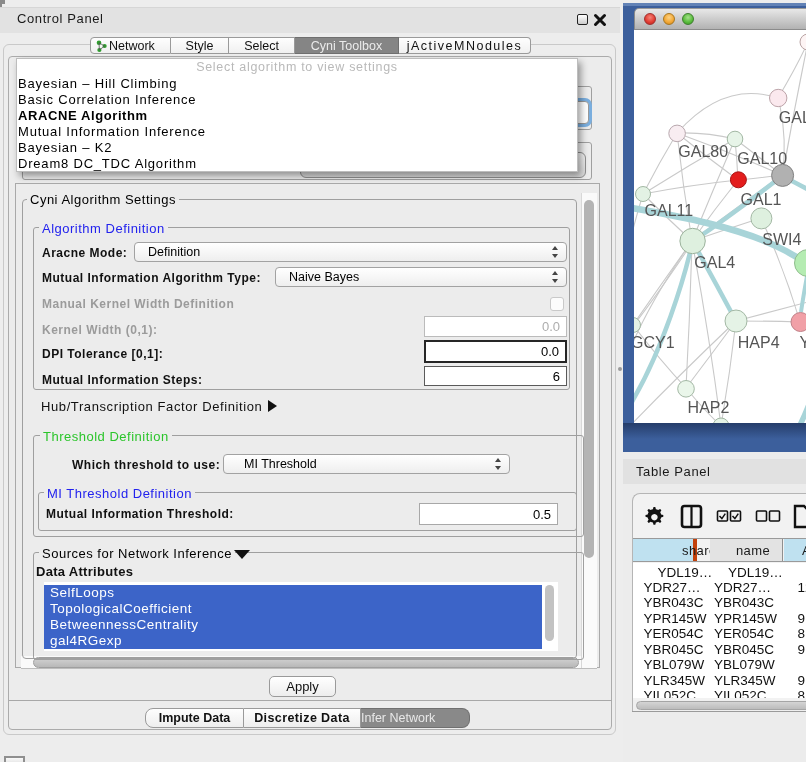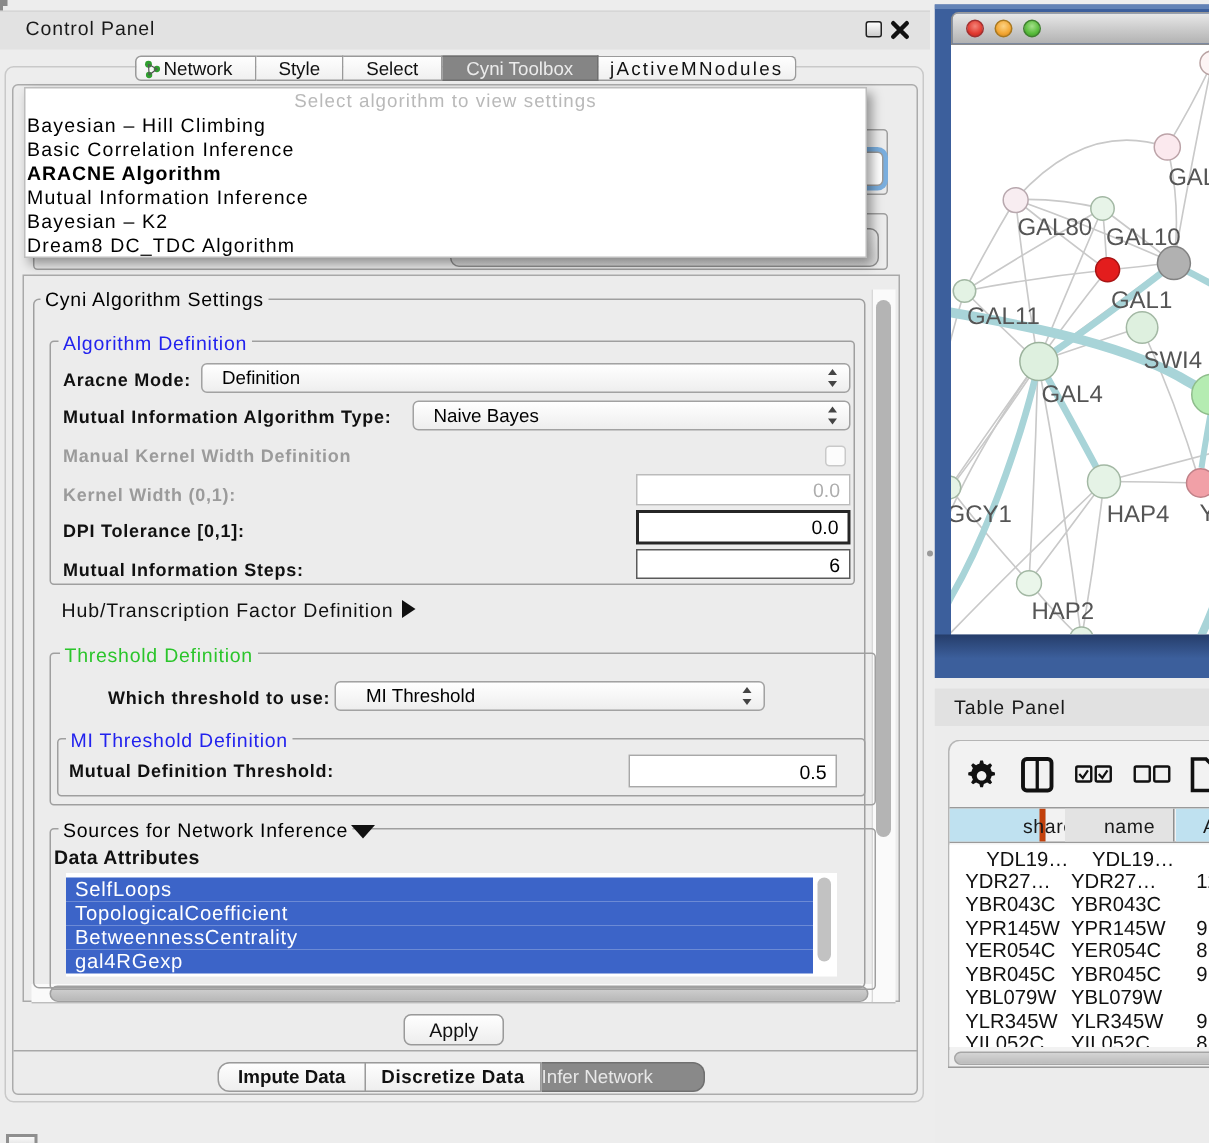--- a/index.html
+++ b/index.html
@@ -263,21 +263,21 @@
 <div class="gb" style="left:33px; top:435px; width:551px; height:102px;"></div>
 <div class="gbl" style="left:40px; top:429px; color:#2bc52b;">Threshold Definition</div>
 <div class="lbl" style="left:72px; top:458px;">Which threshold to use:</div>
 <div class="combo" style="left:223px; top:454px; width:287px; height:20px;">
       <span class="tx" style="left:20px;">MI Threshold</span>
       <span class="step"></span>
     </div>
 
 <div class="gb" style="left:38px; top:492px; width:539px; height:39px;"></div>
 <div class="gbl" style="left:44px; top:486px; color:#2222ee;">MI Threshold Definition</div>
-<div class="lbl" style="left:46px; top:507px;">Mutual Definition Threshold:</div>
+<div class="lbl" style="left:46px; top:507px;">Mutual Information Threshold:</div>
 <div class="tf" style="left:419px; top:503px; width:139px; height:22px; border:1px solid #a8a8a8; color:#000;">0.5</div>
 
 <div class="gb" style="left:33px; top:552px; width:551px; height:108px;"></div>
 <div class="gbl" style="left:39px; top:546px;">Sources for Network Inference</div>
 <div class="abs" style="left:234px; top:550px; width:0; height:0; border-left:8px solid transparent; border-right:8px solid transparent; border-top:9px solid #111;"></div>
 <div class="lbl" style="left:36px; top:564px; font-size:13px; letter-spacing:0.3px;">Data Attributes</div>
 <div class="abs" style="left:44px; top:582px; width:514px; height:69px; background:#fff; overflow:hidden;">
   <div style="height:3px;"></div>
   <div style="height:16px; width:498px; background:#3c64c8; color:#fff; font-size:13.5px; line-height:16px; padding-left:6px; letter-spacing:0.5px;">SelfLoops</div>
   <div style="height:16px; width:498px; background:#3c64c8; color:#fff; font-size:13.5px; line-height:16px; padding-left:6px; letter-spacing:0.5px;">TopologicalCoefficient</div>

